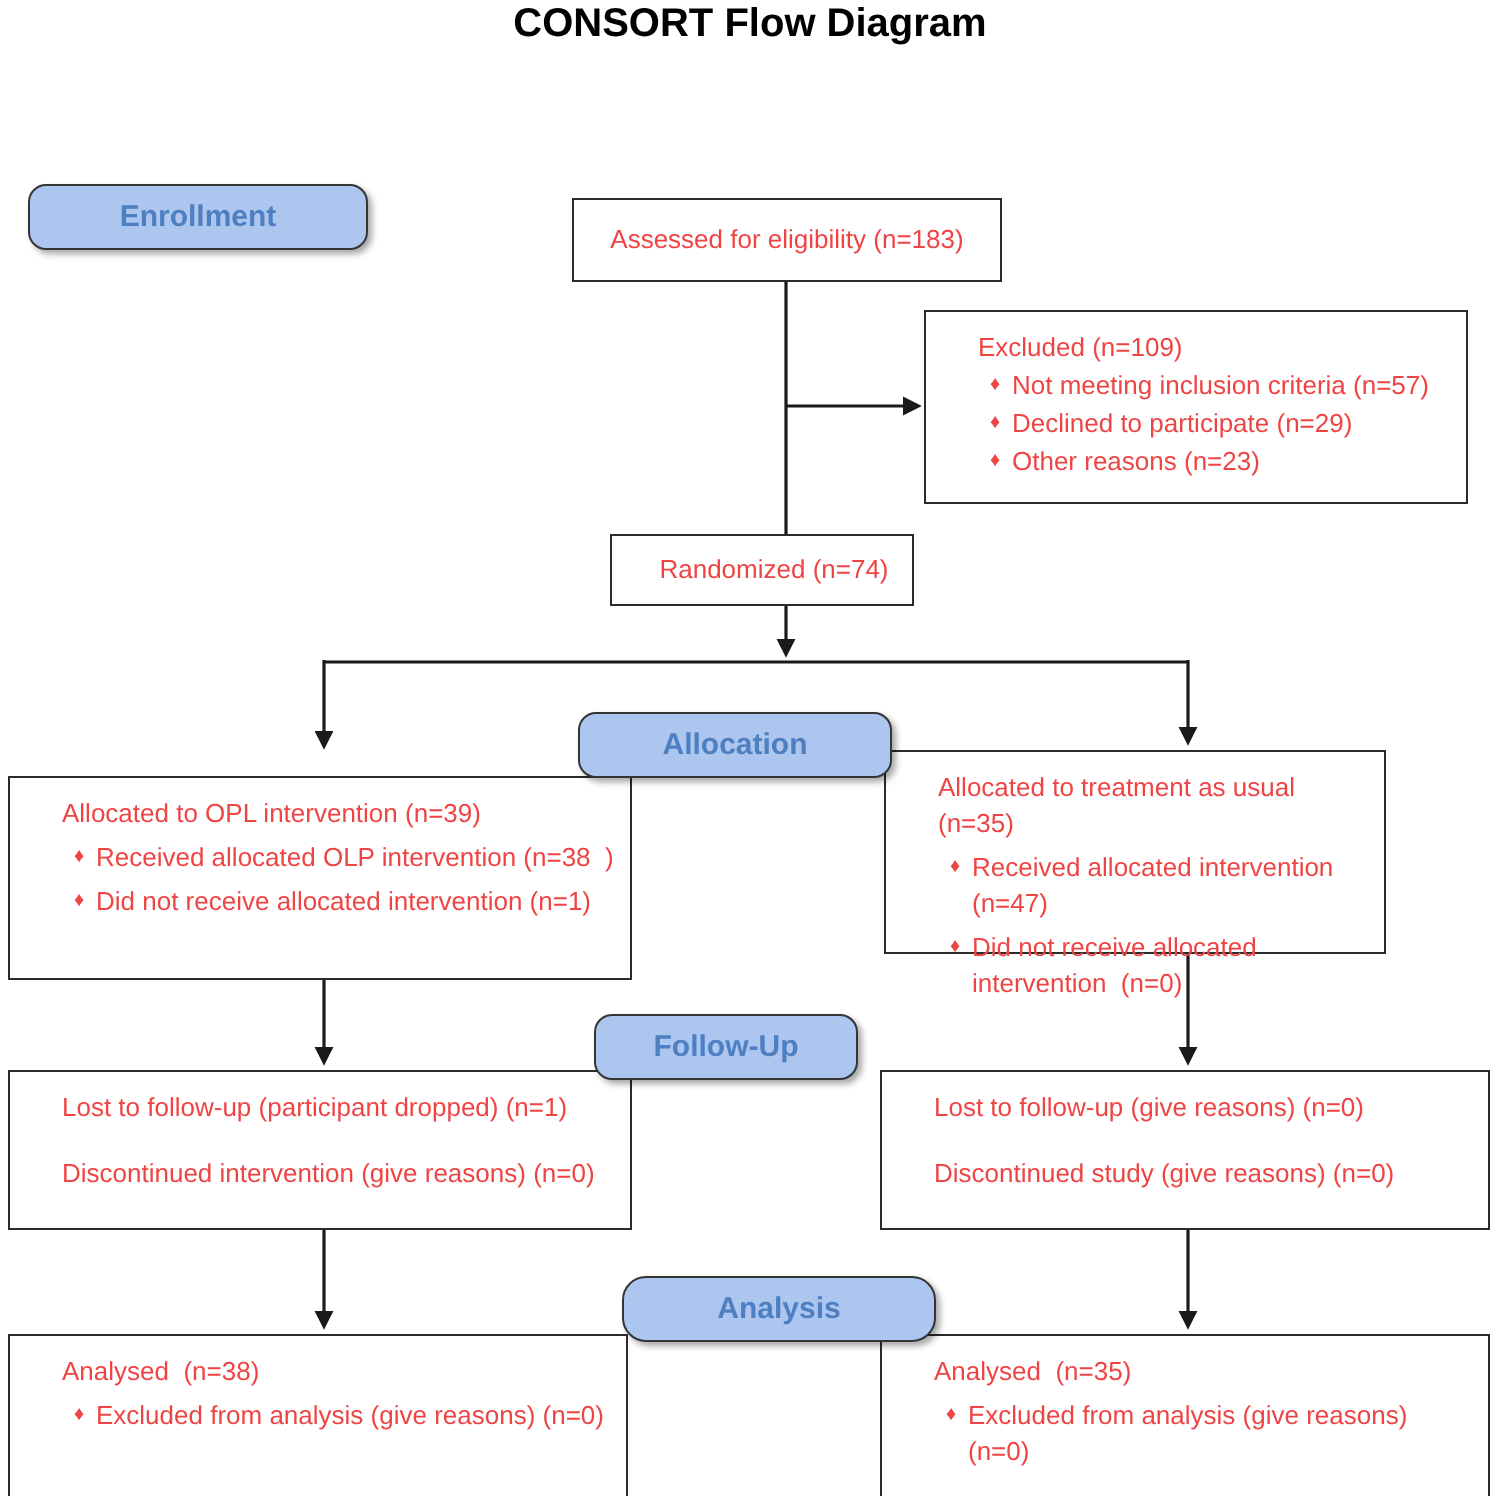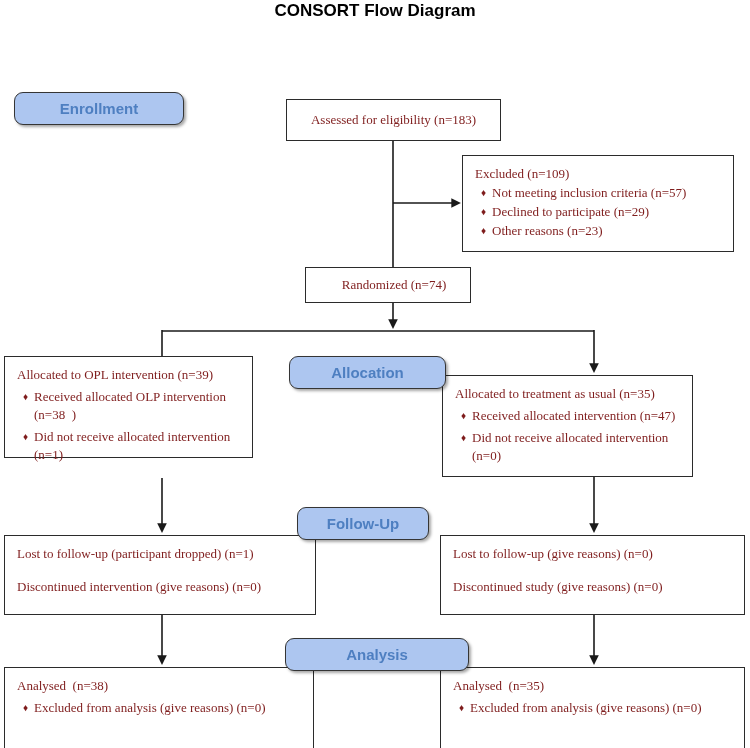--- a/index.html
+++ b/index.html
@@ -2,39 +2,38 @@
 <html><head>
 <meta charset="utf-8">
 <style>
   html,body { margin:0; padding:0; background:#fff; }
   .canvas {
     position:relative; width:750px; height:748px; background:#ffffff;
     font-family:"Liberation Sans", sans-serif; overflow:hidden;
   }
   .title {
     position:absolute; top:1px; left:0; width:100%;
-    text-align:center; font-weight:bold; font-size:17px; color:#000;
+    text-align:center; font-weight:bold; font-size:20px; color:#000;
   }
   .connectors { position:absolute; left:0; top:0; }
   .stage {
     position:absolute; box-sizing:border-box;
     background:#adc6f0; border:1.7px solid #353535; border-radius:9px;
     display:flex; align-items:center; justify-content:center;
     font-weight:bold; font-size:15px; color:#4e7fc1;
     box-shadow:2px 2px 3px rgba(0,0,0,0.35);
     z-index:3;
   }
   .box {
     position:absolute; box-sizing:border-box; background:#ffffff;
-    border:1.6px solid #2b2b2b; color:#7f1d1d; font-size:13px; line-height:18px;
+    border:1.6px solid #2b2b2b; color:#ef4444; font-size:13px; line-height:18px;
     z-index:2;
-    font-family:Liberation Serif, serif;
   }
   .center { display:flex; align-items:center; justify-content:center; }
-  .pad { padding:9px 8px 0 12px; }
+  .pad { padding:9px 8px 0 26px; }
   .btitle { white-space:pre-wrap; }
   .li { display:flex; margin-top:4px; }
   .li .diamond { flex:none; width:17px; text-align:center; font-size:10px; line-height:18px; }
   .li .t { white-space:pre-wrap; }
   .excl .li { margin-top:1px; }
   .fu-line { white-space:pre-wrap; margin-bottom:15px; }
 </style>
 </head>
 <body>
 
@@ -58,21 +57,21 @@
       <line x1="162" y1="478" x2="162" y2="531" marker-end="url(#arrow)"></line>
       <line x1="594" y1="477" x2="594" y2="531" marker-end="url(#arrow)"></line>
       <line x1="162" y1="615" x2="162" y2="663" marker-end="url(#arrow)"></line>
       <line x1="594" y1="615" x2="594" y2="663" marker-end="url(#arrow)"></line>
     </g>
   </svg>
 
   <div class="stage" style="left:14px; top:92px; width:170px; height:33px;">Enrollment</div>
   <div class="stage" style="left:289px; top:356px; width:157px; height:33px;">Allocation</div>
   <div class="stage" style="left:297px; top:507px; width:132px; height:33px;">Follow-Up</div>
-  <div class="stage" style="left:285px; top:638px; width:184px; height:33px;">Analysis</div>
+  <div class="stage" style="left:311px; top:638px; width:157px; height:33px;border-radius:12px;">Analysis</div>
 
   <div class="box center" style="left:286px; top:99px; width:215px; height:42px;">
     <span>Assessed for eligibility (n=183)</span>
   </div>
 
   <div class="box pad excl" style="left:462px; top:155px; width:272px; height:97px;">
     <div class="btitle">Excluded (n=109)</div>
     <div class="li">
       <span class="diamond">♦</span>
       <span class="t">Not meeting inclusion criteria (n=57)</span>
@@ -80,25 +79,25 @@
     <div class="li">
       <span class="diamond">♦</span>
       <span class="t">Declined to participate (n=29)</span>
     </div>
     <div class="li">
       <span class="diamond">♦</span>
       <span class="t">Other reasons (n=23)</span>
     </div>
   </div>
 
-  <div class="box center" style="left:305px; top:267px; width:166px; height:36px;padding-left:12px;">
+  <div class="box center" style="left:305px; top:267px; width:152px; height:36px;padding-left:12px;">
     <span>Randomized (n=74)</span>
   </div>
 
-  <div class="box pad" style="left:4px; top:356px; width:249px; height:102px;">
+  <div class="box pad" style="left:4px; top:388px; width:312px; height:102px;">
     <div class="btitle">Allocated to OPL intervention (n=39)</div>
     <div class="li">
       <span class="diamond">♦</span>
       <span class="t">Received allocated OLP intervention (n=38  )</span>
     </div>
     <div class="li">
       <span class="diamond">♦</span>
       <span class="t">Did not receive allocated intervention (n=1)</span>
     </div>
   </div>

